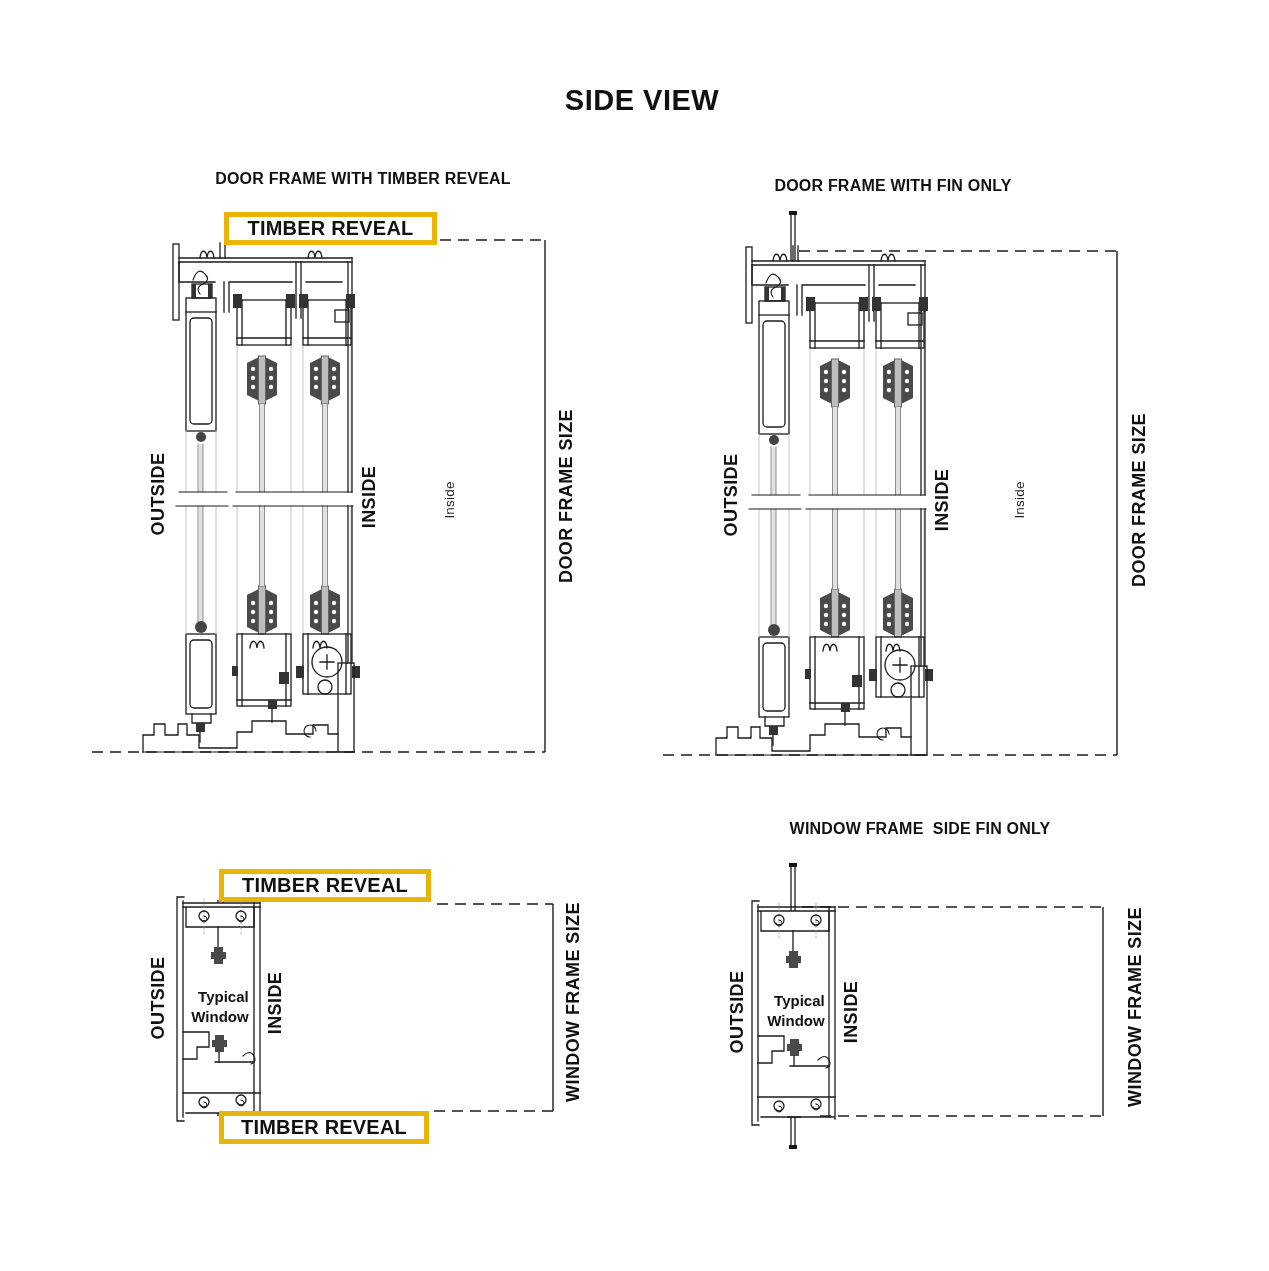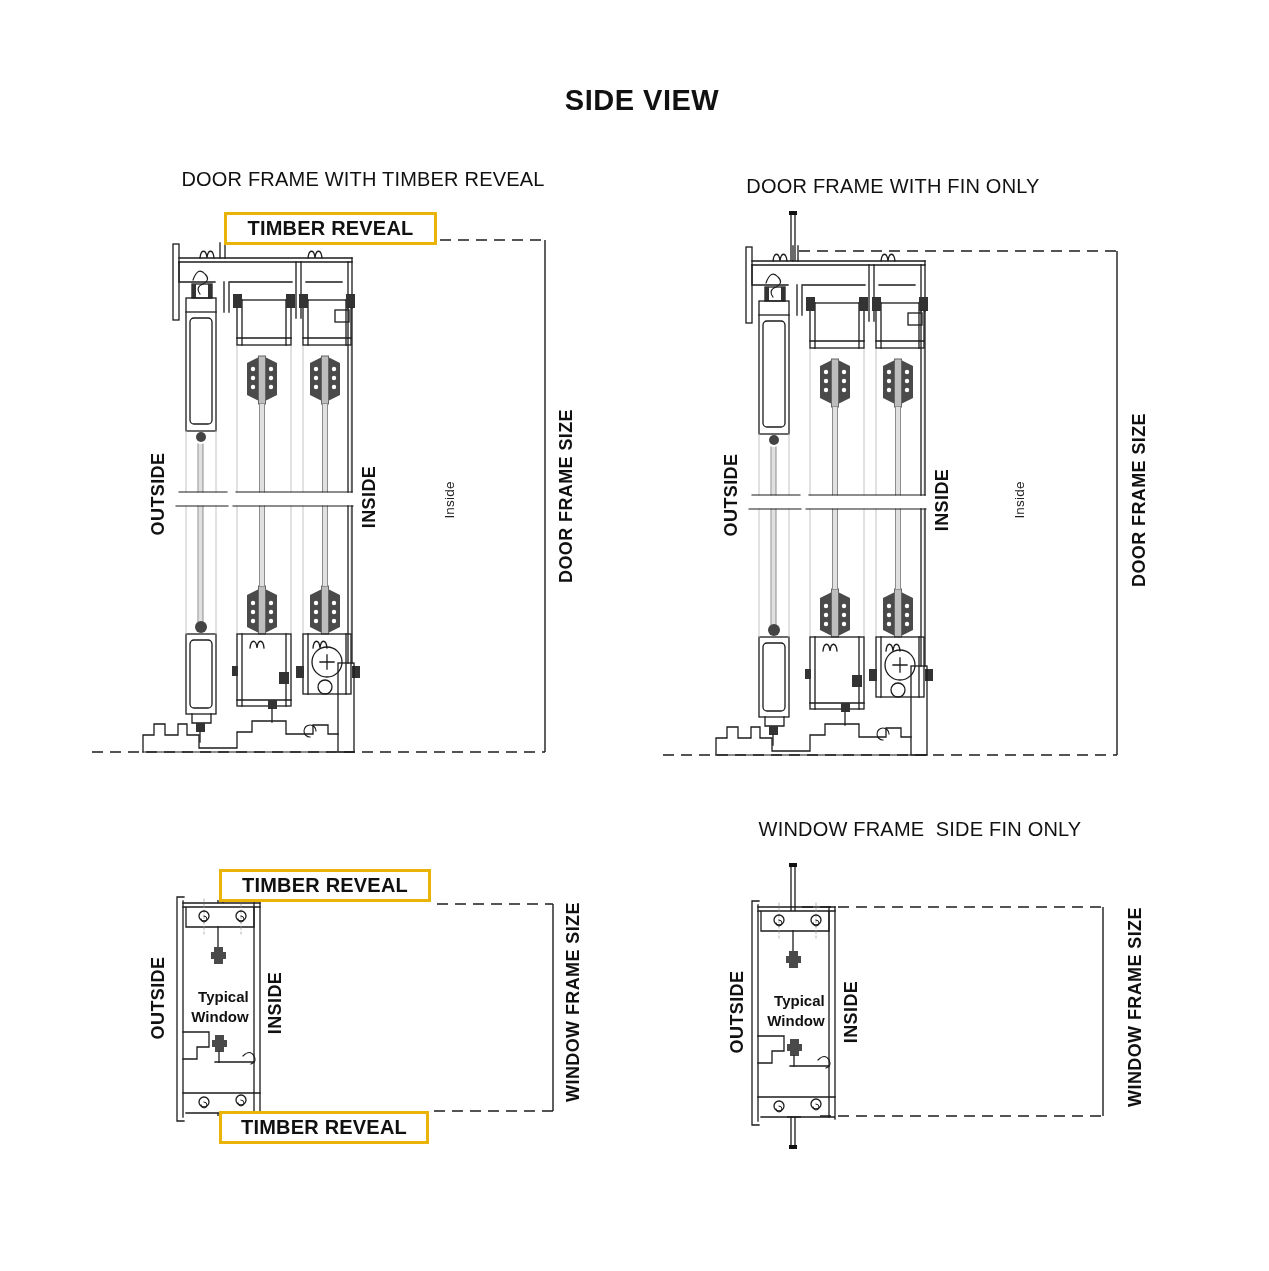--- a/index.html
+++ b/index.html
@@ -1,25 +1,25 @@
 <!DOCTYPE html>
 <html><head>
 <meta charset="utf-8">
 <style>
   html,body{margin:0;padding:0;background:#fff;}
   .stage{position:relative;width:1269px;height:1271px;background:#fff;overflow:hidden;
          font-family:"Liberation Sans",sans-serif;color:#111;}
   .abs{position:absolute;}
   .page-title{font-size:29px;font-weight:bold;letter-spacing:.5px;transform:translate(-50%,-50%);white-space:pre;}
-  .qtitle{font-size:20px;font-weight:normal;letter-spacing:.2px;transform:translate(-50%,-50%);white-space:pre;}
+  .qtitle{font-size:16px;font-weight:bold;letter-spacing:.2px;transform:translate(-50%,-50%);white-space:pre;}
   .rot{transform:translate(-50%,-50%) rotate(-90deg);white-space:nowrap;}
   .side-label{font-size:18px;font-weight:bold;letter-spacing:.4px;}
   .size-label{font-size:18px;font-weight:bold;letter-spacing:.4px;}
   .inside-note{font-size:13.5px;font-weight:normal;letter-spacing:.2px;color:#222;}
-  .revealbox{border:3px solid #eab308;background:#fff;box-sizing:border-box;display:flex;
+  .revealbox{border:5px solid #eab308;background:#fff;box-sizing:border-box;display:flex;
              align-items:center;justify-content:center;font-size:20px;font-weight:bold;letter-spacing:.2px;}
   .winlabel{font-size:15px;font-weight:bold;line-height:1.35;text-align:right;transform:translate(-50%,-50%);}
   svg{position:absolute;left:0;top:0;}
 </style>
 </head>
 <body>
 
 <div class="stage">
 
   <svg width="1269" height="1271" viewBox="0 0 1269 1271" aria-hidden="true">

